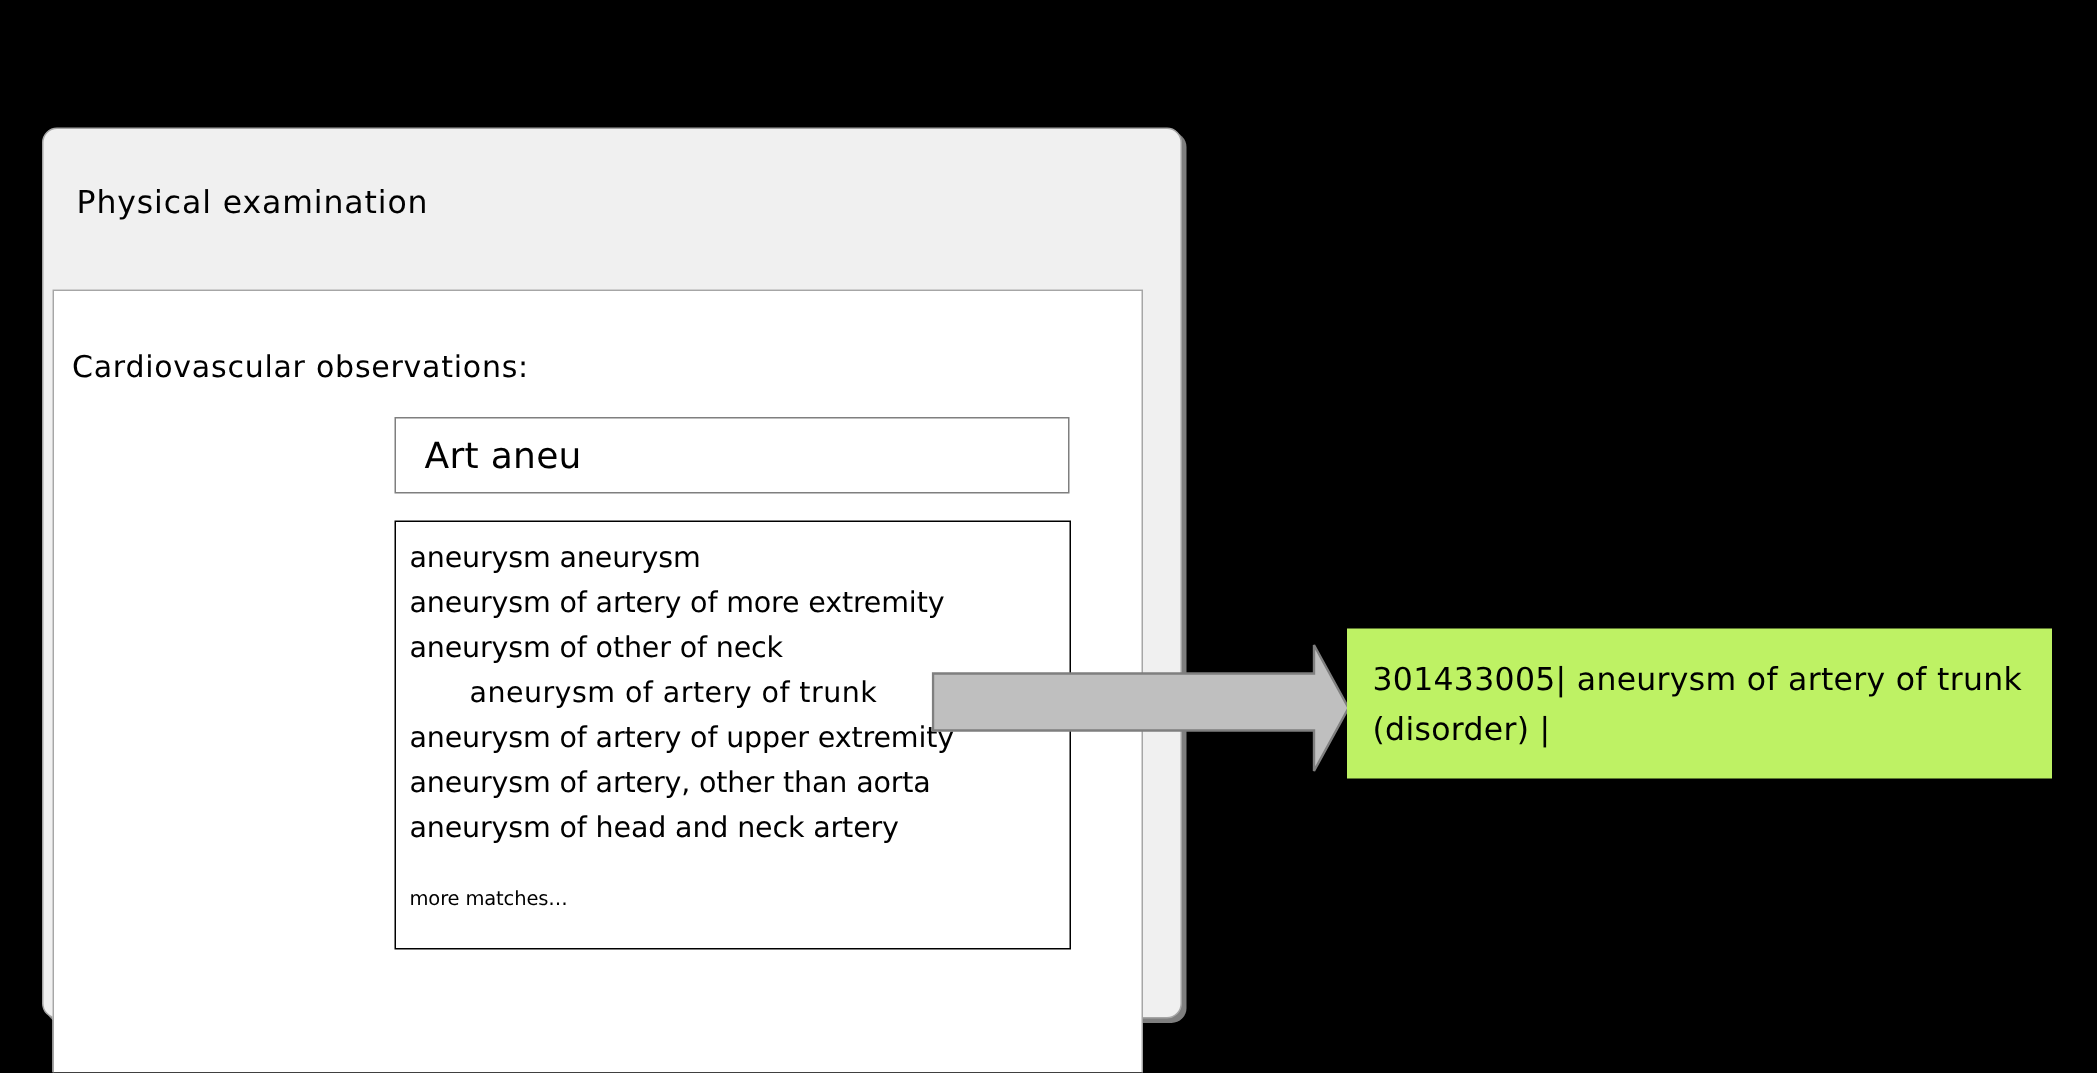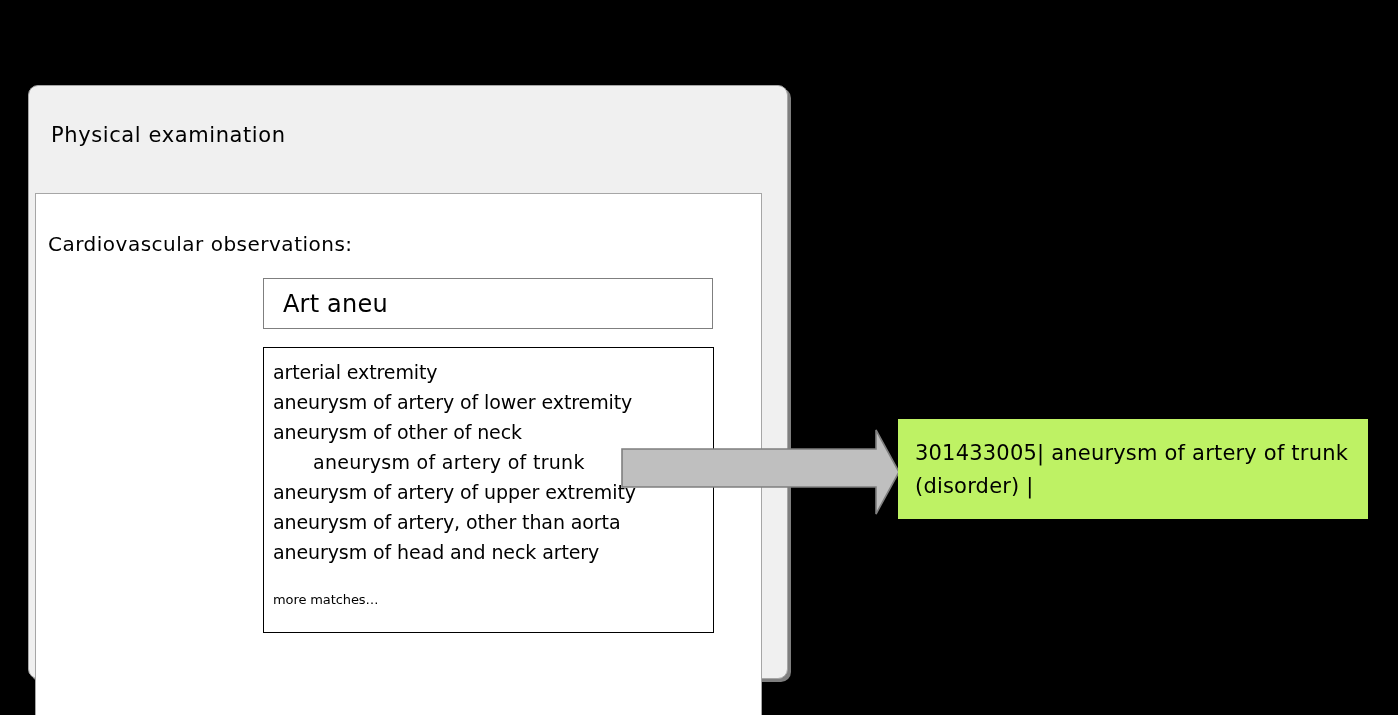--- a/index.html
+++ b/index.html
@@ -170,22 +170,22 @@
 
       <div class="group-label">Cardiovascular observations:</div>
 
       <div class="search-input">
         <div class="search-input-value">Art aneu</div>
       </div>
 
       <div class="suggestion-box">
         <div class="suggestion-list" id="suggestion-list">
 
-        <div class="suggestion-item">arterial extremity</div>
-            <div class="suggestion-item">aneurysm of artery of lower extremity</div>
+        <div class="suggestion-item">aneurysm aneurysm</div>
+            <div class="suggestion-item">aneurysm of artery of more extremity</div>
             <div class="suggestion-item">aneurysm of other of neck</div>
             <div class="suggestion-item selected">aneurysm of artery of trunk</div>
             <div class="suggestion-item">aneurysm of artery of upper extremity</div>
             <div class="suggestion-item">aneurysm of artery, other than aorta</div>
             <div class="suggestion-item">aneurysm of head and neck artery</div>
             <div class="more-matches">more matches…</div>
           </div>
       </div>
 
     </div>

